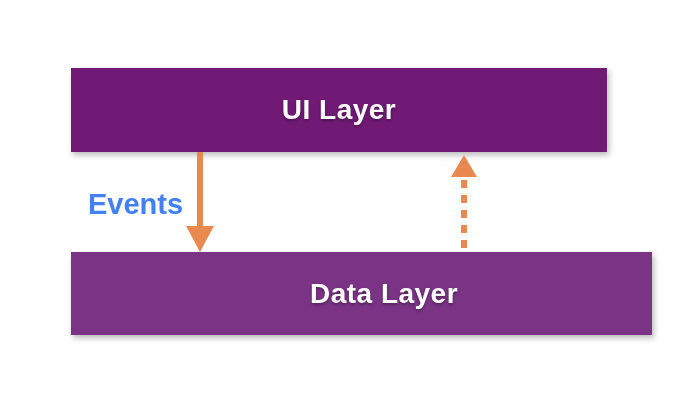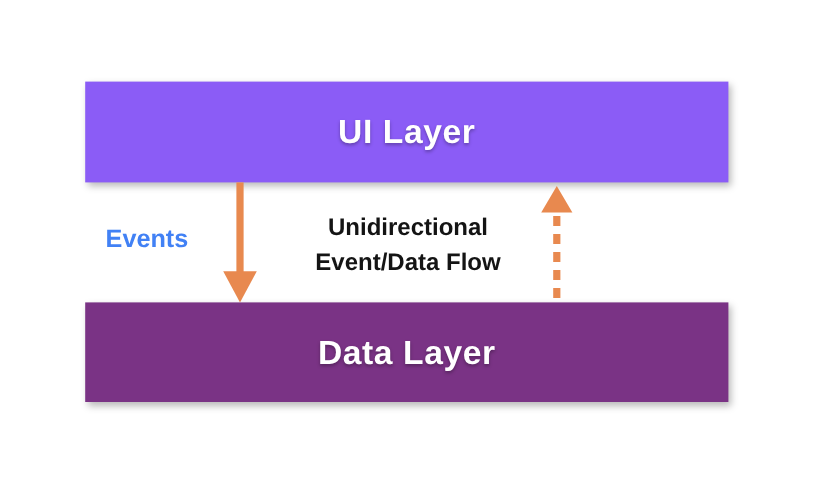--- a/index.html
+++ b/index.html
@@ -27,26 +27,27 @@
   }
   .layer-box .layer-label {
     color: #ffffff;
     font-size: 28px;
     font-weight: 700;
     letter-spacing: 0.5px;
     text-shadow: 0 2px 3px rgba(0,0,0,0.30);
   }
   .ui-box {
     top: 68px;
-    background: #8b5cf6;
+    background: #701a75;
   }
   .data-box {
     top: 252px;
     height: 83px;
     background: #7a3385;
+    padding-left: 45px;
   }
   
   .solid-arrow-shaft {
     position: absolute;
     left: 197px;
     top: 152px;
     width: 6px;
     height: 76px;
     background: #e8894f;
   }
@@ -79,21 +80,21 @@
     height: 72px;
     background: repeating-linear-gradient(
       to bottom,
       #e8894f 0px, #e8894f 8px,
       transparent 8px, transparent 15px
     );
   }
   .flow-label {
     position: absolute;
     color: #4181f5;
-    font-size: 21px;
+    font-size: 29px;
     font-weight: 700;
     white-space: nowrap;
   }
   .events-label {
     left: 88px;
     top: 188px;
   }
   .stream-label {
     left: 490px;
     top: 188px;
@@ -121,22 +122,18 @@
 
   <div class="solid-arrow-shaft"></div>
   <div class="solid-arrow-head"></div>
 
   <div class="dashed-arrow-head"></div>
   <div class="dashed-arrow-shaft"></div>
 
   <div class="flow-label events-label">Events</div>
 
 
-  <div class="center-caption">
-    <div>Unidirectional</div>
-    <div>Event/Data Flow</div>
-  </div>
 
   <div class="layer-box data-box">
     <span class="layer-label">Data Layer</span>
   </div>
 
 </div>
 
 </body></html>

